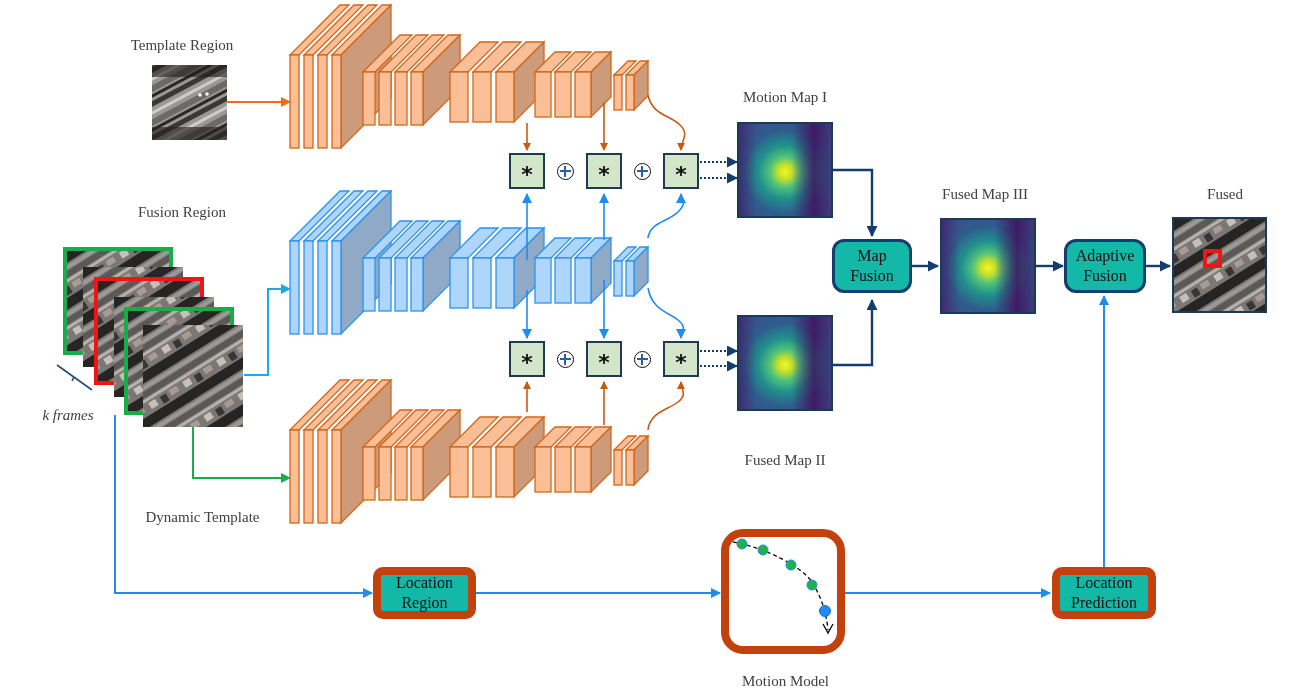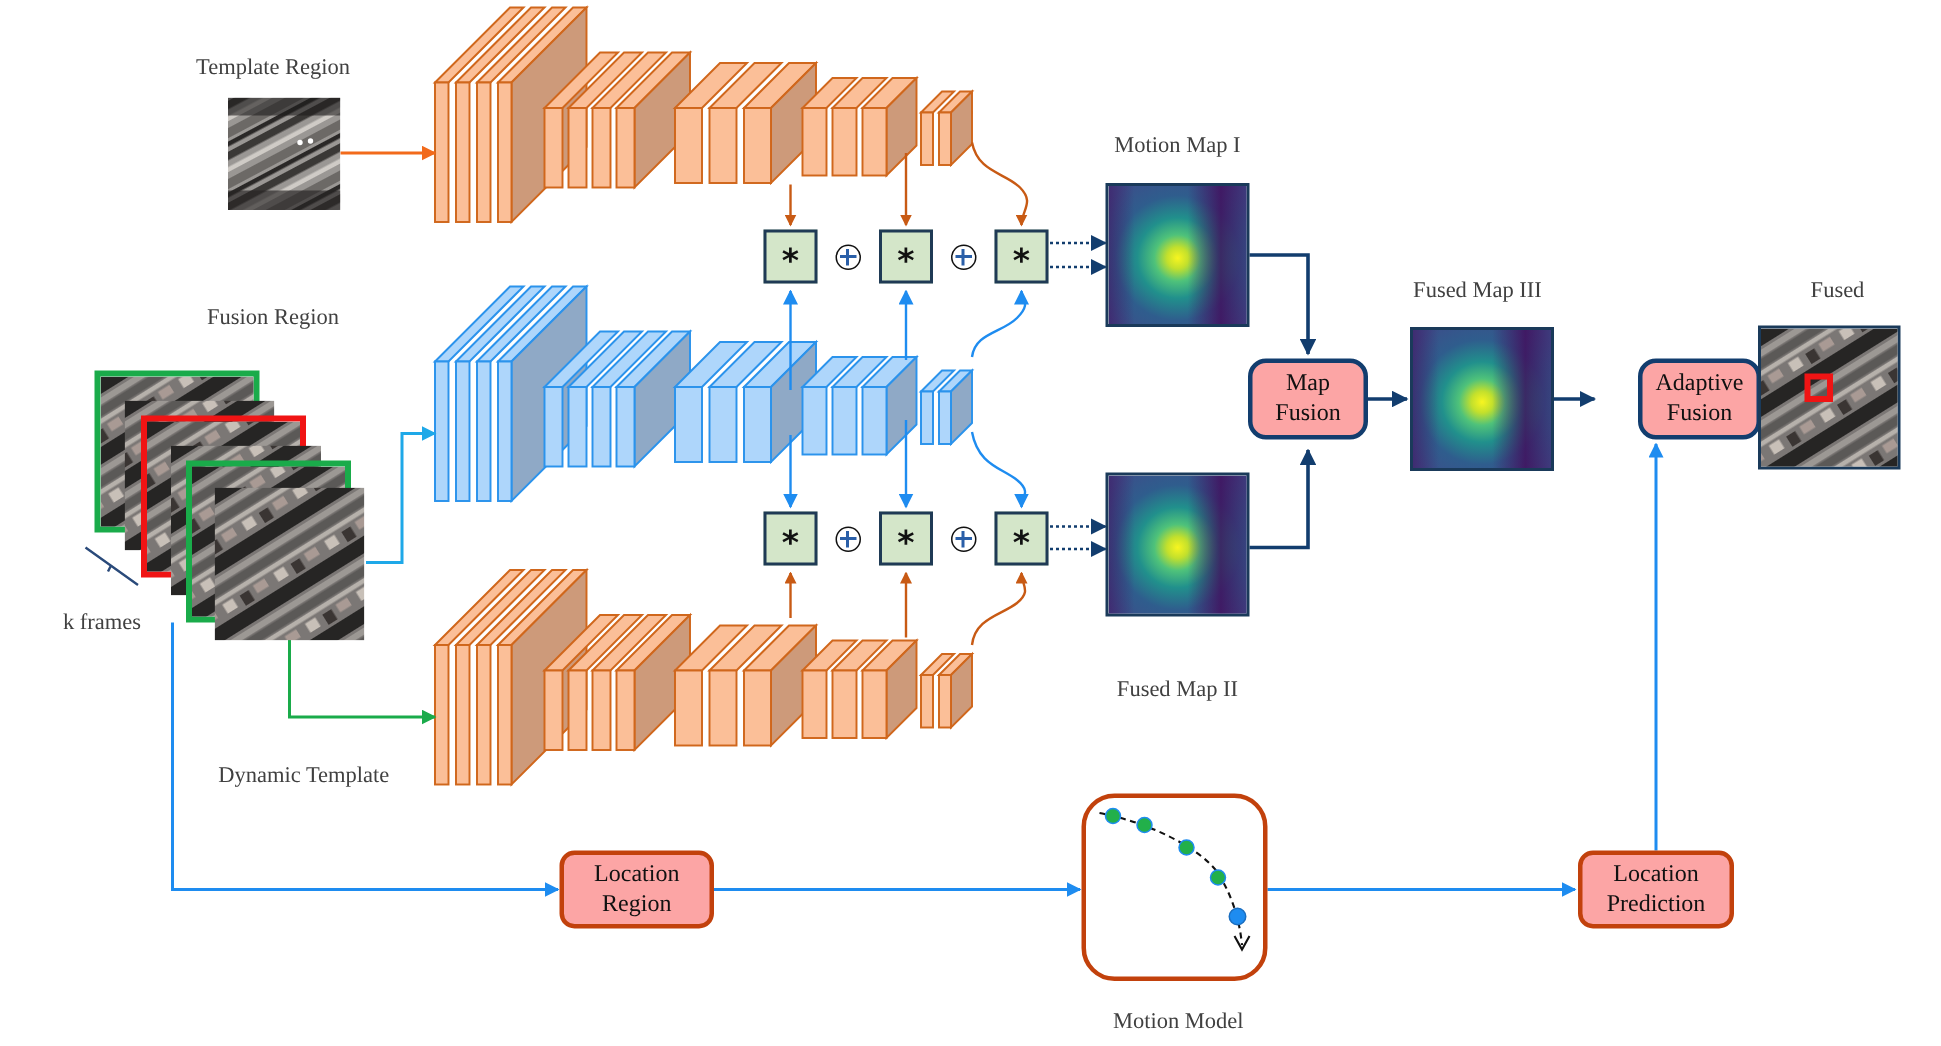--- a/index.html
+++ b/index.html
@@ -1,24 +1,24 @@
 <!DOCTYPE html>
 <html><head>
 <meta charset="utf-8">
 <style>
   html, body { margin: 0; padding: 0; background: #ffffff; }
   body { width: 1294px; height: 697px; position: relative; overflow: hidden;
          font-family: "Liberation Serif", "DejaVu Serif", serif; }
   #canvas { position: absolute; left: 0; top: 0; width: 1294px; height: 697px; }
   .lbl { position: absolute; font-size: 15px; color: #404040; white-space: nowrap; text-align: center; }
   .node { position: absolute; display: flex; flex-direction: column; align-items: center;
-          justify-content: center; box-sizing: border-box; background: #fca5a5;
+          justify-content: center; box-sizing: border-box; background: #14b8a6;
           font-size: 16px; line-height: 20px; color: #111; text-align: center; }
   .node.dark { border: 3px solid #123d6e; border-radius: 12px; }
-  .node.blue { border: 3px solid #c2410c; border-radius: 10px; }
+  .node.blue { border: 8px solid #c2410c; border-radius: 10px; }
   .corr { position: absolute; width: 36px; height: 36px; box-sizing: border-box;
           background: #d4e6c9; border: 2px solid #1f3a55; display: flex;
           align-items: center; justify-content: center; font-family: "DejaVu Sans", sans-serif;
           font-size: 22px; font-weight: bold; color: #111; padding-top: 6px; }
   .oplus { position: absolute; width: 17px; height: 17px; border: 1.6px solid #111; border-radius: 50%;
            box-sizing: border-box; }
   .oplus::before { content: ""; position: absolute; left: 2px; right: 2px; top: 6px; height: 1.6px; background: #2a5fa8; }
   .oplus::after { content: ""; position: absolute; top: 2px; bottom: 2px; left: 6px; width: 1.6px; background: #2a5fa8; }
   .heat { position: absolute; box-sizing: border-box; border: 2px solid #1a3a5a; overflow: hidden; }
   .photo { position: absolute; box-sizing: border-box; overflow: hidden; }
@@ -339,21 +339,21 @@
     <circle cx="742" cy="544" r="5" fill="#22b04a" stroke="#1e8cf0" stroke-width="1"></circle>
     <circle cx="763" cy="550" r="5" fill="#22b04a" stroke="#1e8cf0" stroke-width="1"></circle>
     <circle cx="791" cy="565" r="5" fill="#22b04a" stroke="#1e8cf0" stroke-width="1"></circle>
     <circle cx="812" cy="585" r="5" fill="#22b04a" stroke="#1e8cf0" stroke-width="1"></circle>
     <circle cx="825" cy="611" r="5.5" fill="#1e8cf0" stroke="#1a6ec0" stroke-width="1"></circle>
   </g>
 </svg>
 
 <div class="lbl" style="left:112px; top:37px; width:140px;">Template Region</div>
 <div class="lbl" style="left:112px; top:204px; width:140px;">Fusion Region</div>
-<div class="lbl" style="left:28px; top:407px; width:80px;">k frames</div>
+<div class="lbl" style="left:28px; top:407px; width:80px;font-style:italic;">k frames</div>
 <div class="lbl" style="left:120px; top:490px; width:165px;margin-top:19px;">Dynamic Template</div>
 <div class="lbl" style="left:730px; top:89px; width:110px;">Motion Map I</div>
 <div class="lbl" style="left:730px; top:428px; width:110px;margin-top:24px;">Fused Map II</div>
 <div class="lbl" style="left:930px; top:186px; width:110px;">Fused Map III</div>
 <div class="lbl" style="left:1185px; top:186px; width:80px;">Fused</div>
 <div class="lbl" style="left:728px; top:673px; width:115px;">Motion Model</div>
 
 <div class="photo" style="left:152px; top:65px; width:75px; height:75px;">
   <svg width="75" height="75">
       <rect width="75" height="75" fill="url(#road)"></rect>
@@ -425,21 +425,21 @@
   <svg width="96" height="96">
       <rect width="96" height="96" fill="url(#heatgrad)"></rect>
       <rect width="96" height="96" fill="url(#heatband)"></rect>
     </svg>
 </div>
 
 <div class="node dark" style="left:832px; top:239px; width:80px; height:54px;">
   <span>Map</span>
   <span>Fusion</span>
 </div>
-<div class="node dark" style="left:1064px; top:239px; width:82px; height:54px;margin-left:28px;">
+<div class="node dark" style="left:1064px; top:239px; width:82px; height:54px;">
   <span>Adaptive</span>
   <span>Fusion</span>
 </div>
 
 <div class="photo" style="left:1172px; top:217px; width:95px; height:96px; border:2px solid #1a3a5a;">
   <svg width="95" height="96">
       <rect width="95" height="96" fill="url(#aerial)"></rect>
     <rect x="31" y="32" width="15" height="15" fill="none" stroke="#f01414" stroke-width="4"></rect>
   </svg>
 </div>

